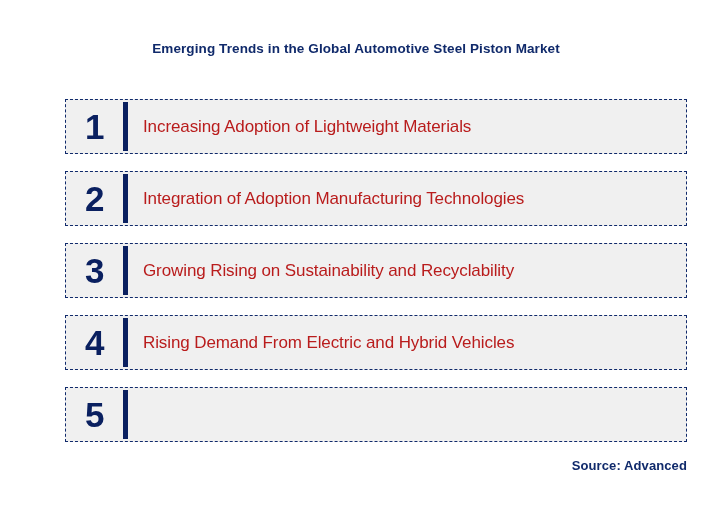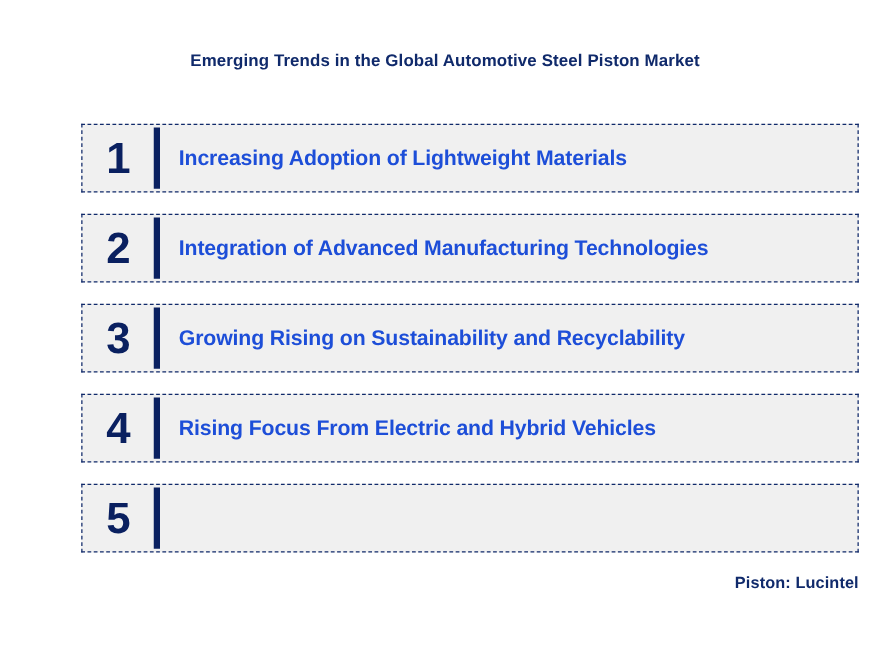--- a/index.html
+++ b/index.html
@@ -66,22 +66,22 @@
     flex: 0 0 5px;
     width: 5px;
     height: 49px;
     background: #0a2060;
   }
   .trend-label {
     flex: 1 1 auto;
     padding-left: 15px;
     padding-right: 6px;
     font-size: 17px;
-    font-weight: bold;
-    color: #1d4ed8;
+    font-weight: normal;
+    color: #b91c1c;
     line-height: 22px;
     letter-spacing: -0.1px;
   }
   .source-note {
     position: absolute;
     right: 25px;
     top: 458px;
     font-size: 13px;
     font-weight: bold;
     color: #102a6b;
@@ -99,37 +99,37 @@
 
     <div class="trend-row">
       <div class="rank-number">1</div>
       <div class="divider-bar"></div>
       <div class="trend-label">Increasing Adoption of Lightweight Materials</div>
     </div>
 
     <div class="trend-row">
       <div class="rank-number">2</div>
       <div class="divider-bar"></div>
-      <div class="trend-label">Integration of Advanced Manufacturing Technologies</div>
+      <div class="trend-label">Integration of Adoption Manufacturing Technologies</div>
     </div>
 
     <div class="trend-row">
       <div class="rank-number">3</div>
       <div class="divider-bar"></div>
       <div class="trend-label">Growing Rising on Sustainability and Recyclability</div>
     </div>
 
     <div class="trend-row">
       <div class="rank-number">4</div>
       <div class="divider-bar"></div>
-      <div class="trend-label">Rising Focus From Electric and Hybrid Vehicles</div>
+      <div class="trend-label">Rising Demand From Electric and Hybrid Vehicles</div>
     </div>
 
     <div class="trend-row">
       <div class="rank-number">5</div>
       <div class="divider-bar"></div>
     </div>
 
   </div>
 
-  <div class="source-note">Piston: Lucintel</div>
+  <div class="source-note">Source: Advanced</div>
 
 </div>
 
 </body></html>

